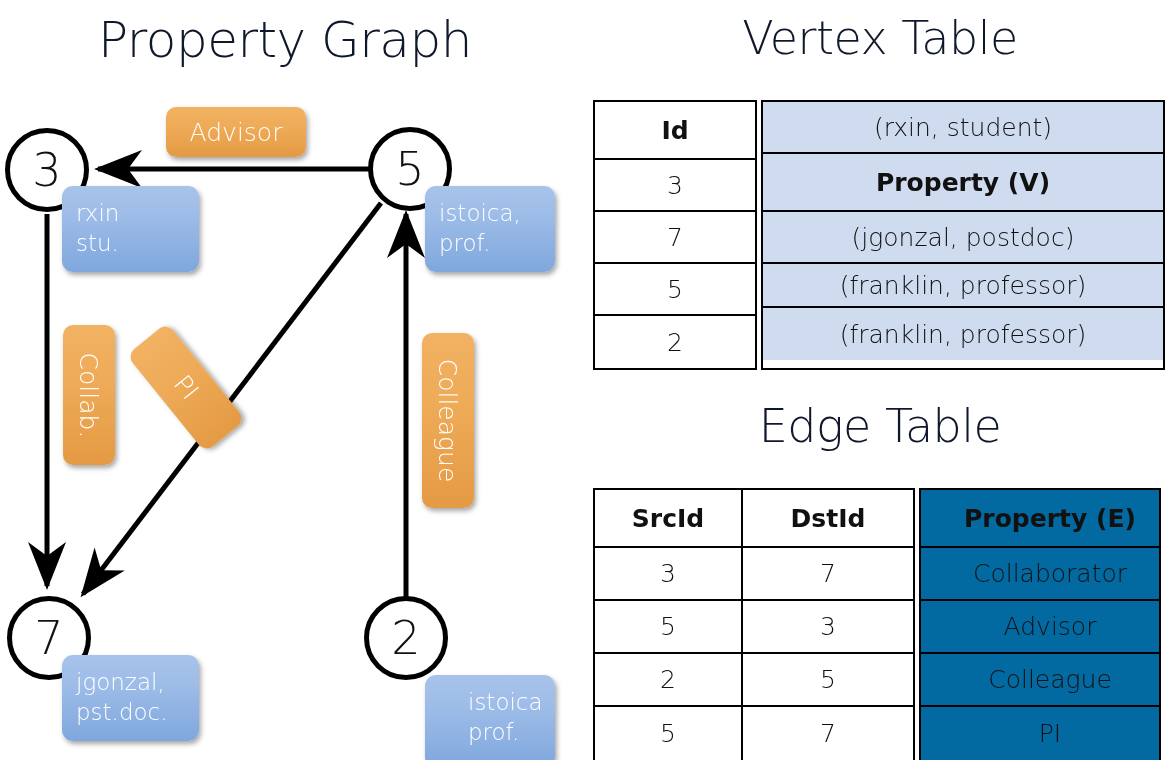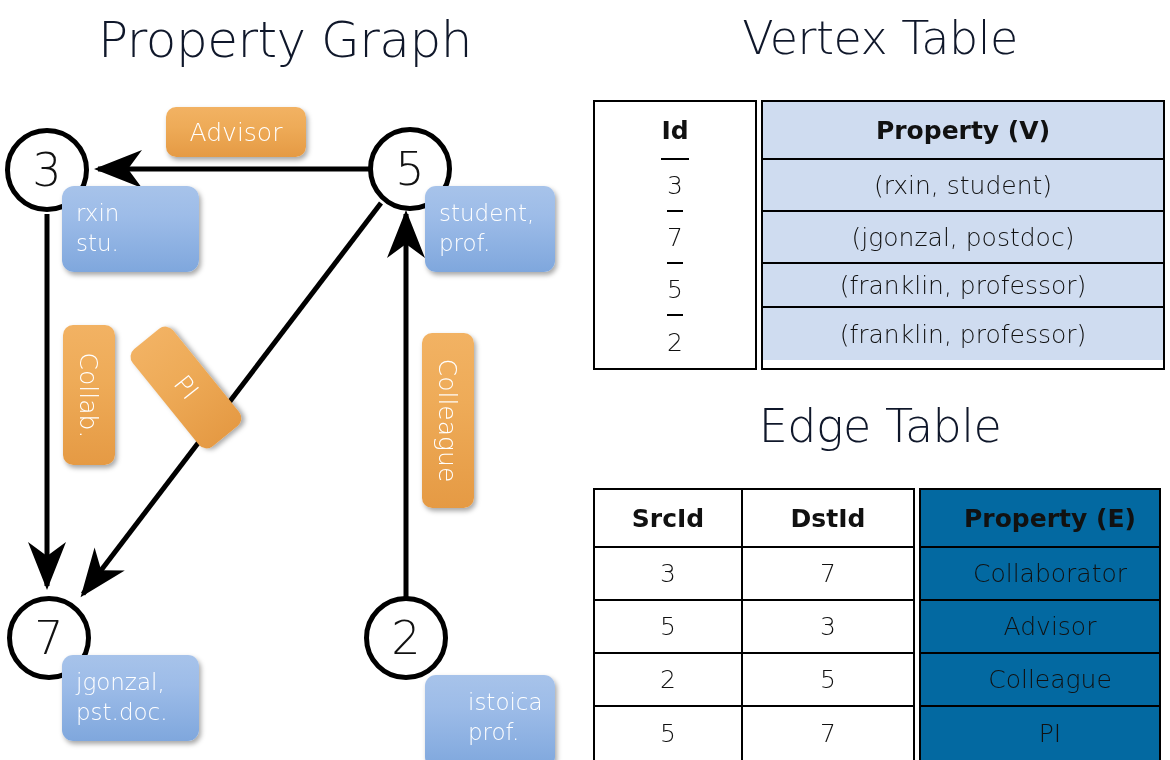--- a/index.html
+++ b/index.html
@@ -180,27 +180,27 @@
   </div>
 
   <div class="node-circle" style="left:7px; top:596px;">
     <span>7</span>
   </div>
 
   <div class="node-circle" style="left:364px; top:596px;">
     <span>2</span>
   </div>
 
-  <div class="prop-box" style="left:62px; top:186px; width:137px; height:86px;border-radius:12px;">
+  <div class="prop-box" style="left:62px; top:186px; width:137px; height:86px;">
     <div>rxin</div>
     <div>stu.</div>
   </div>
 
   <div class="prop-box" style="left:425px; top:186px; width:130px; height:86px;">
-    <div>student,</div>
+    <div>istoica,</div>
     <div>prof.</div>
   </div>
 
   <div class="prop-box" style="left:62px; top:655px; width:137px; height:86px;">
     <div>jgonzal,</div>
     <div>pst.doc.</div>
   </div>
 
   <div class="prop-box" style="left:425px; top:675px; width:130px; height:93px;padding-left:43px;">
     <div>istoica</div>
@@ -220,31 +220,31 @@
   </div>
 
   <div class="label-box label-vert" style="left:422px; top:333px; width:52px; height:175px;">
     <span class="vtext">Colleague</span>
   </div>
 
 </div>
 
 <div class="tbl" id="vertex-table" style="left:593px; top:100px;">
 
-  <div class="tcol" style="width:164px;align-items:center;">
+  <div class="tcol" style="width:164px;">
     <div class="tcell hdr" style="height:58px;">Id</div>
     <div class="tcell" style="height:52px;">3</div>
     <div class="tcell" style="height:52px;">7</div>
     <div class="tcell" style="height:52px;">5</div>
     <div class="tcell" style="height:52px;">2</div>
   </div>
 
   <div class="tcol" style="width:404px;">
+    <div class="tcell fill-blue" style="height:52px;">(rxin, student)</div>
     <div class="tcell hdr fill-blue" style="height:58px;">Property (V)</div>
-    <div class="tcell fill-blue" style="height:52px;">(rxin, student)</div>
     <div class="tcell fill-blue" style="height:52px;">(jgonzal, postdoc)</div>
     <div class="tcell fill-blue" style="height:44px;">(franklin, professor)</div>
     <div class="tcell fill-blue" style="height:52px;">(franklin, professor)</div>
   </div>
 </div>
 
 <div class="tbl" id="edge-table" style="left:593px; top:488px;">
 
   <div class="tcol" style="width:150px;">
     <div class="tcell hdr" style="height:58px;">SrcId</div>

